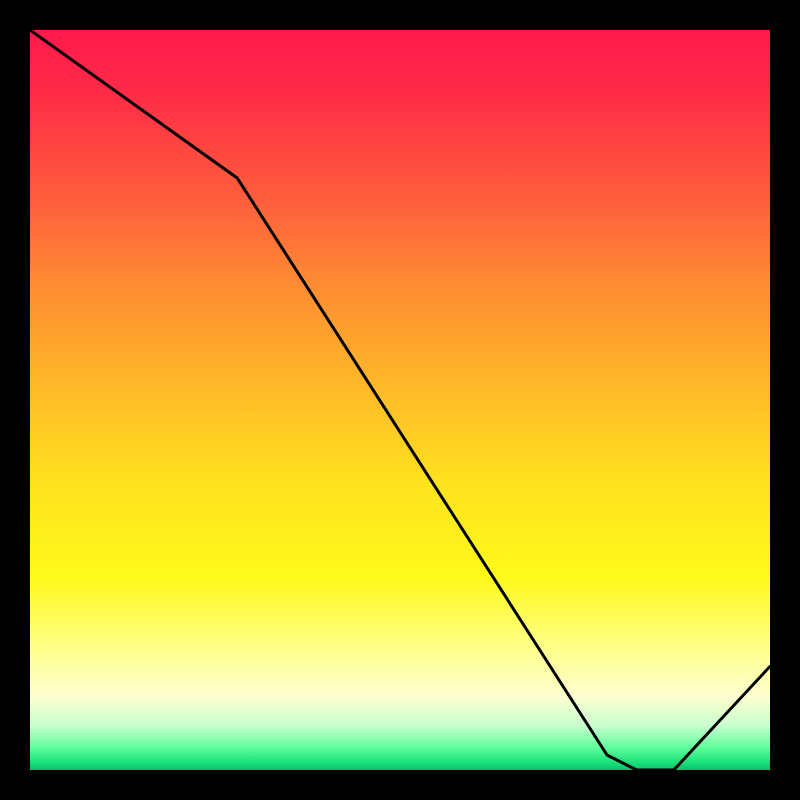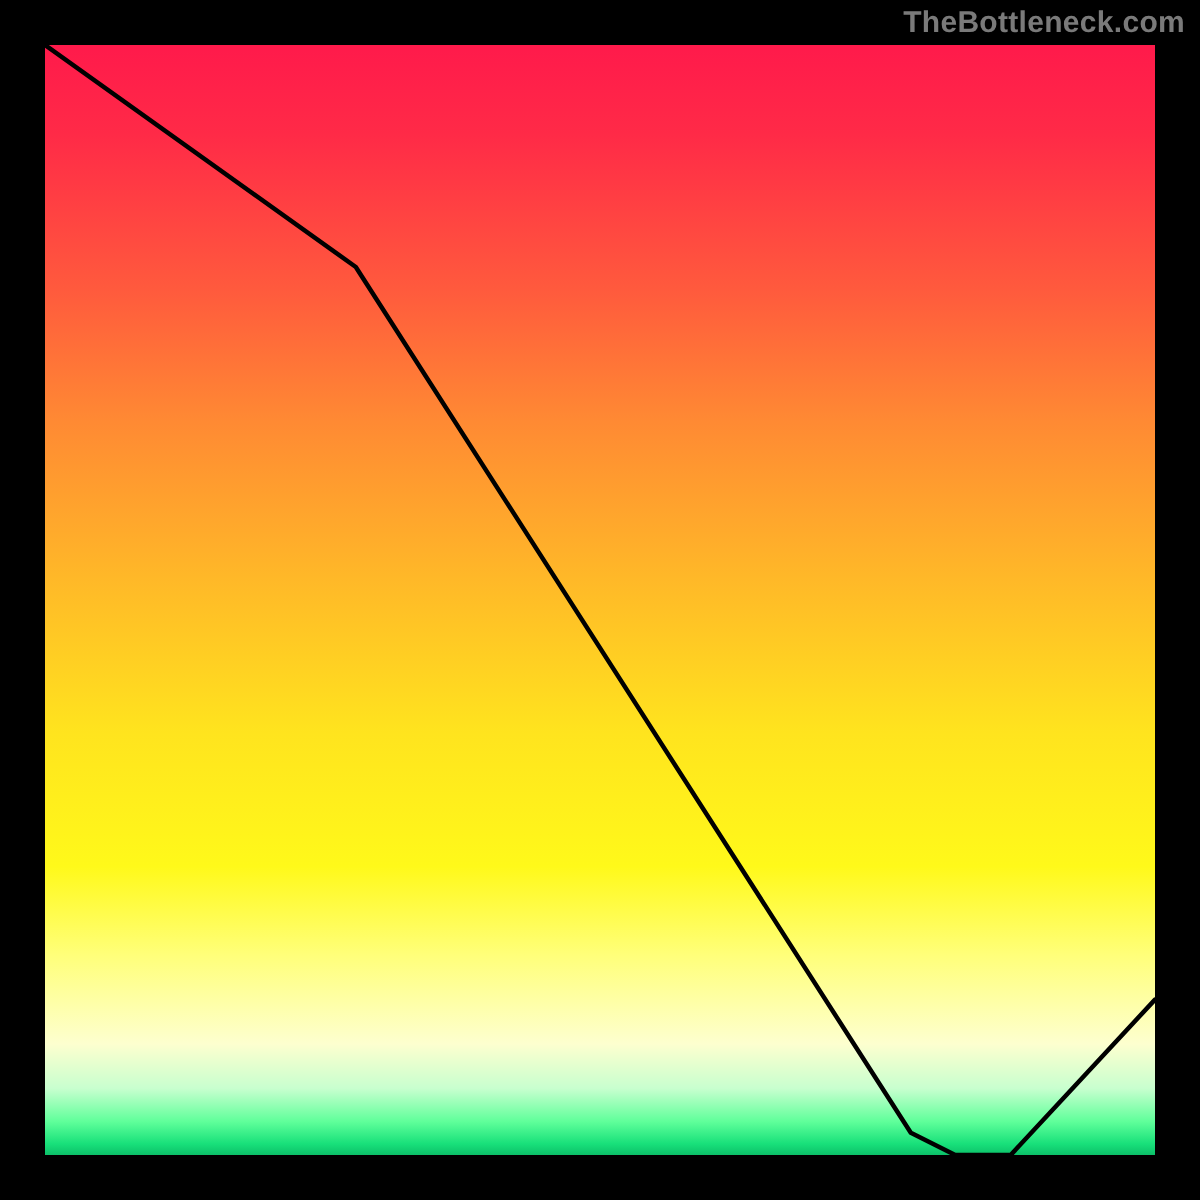--- a/index.html
+++ b/index.html
@@ -72,21 +72,20 @@
     letter-spacing: 0.3px;
     text-align: center;
     z-index: 12;
   }
 </style>
 </head>
 <body>
 
 <div class="wrap">
 
-  <div class="watermark">TheBottleneck.com</div>
 
   <div class="plot-area">
     <div class="gradient"></div>
 
     <svg class="curve" viewBox="0 0 740 740" preserveAspectRatio="none">
 
       <path id="curve-path" d="M0.0 0.0 L207.2 148.0 L577.2 725.2 L606.8 740.0 L643.8 740.0 L740.0 636.4 " fill="none" stroke-width="3" stroke-linejoin="round" stroke-linecap="round" stroke="#000000"></path>
     </svg>
 
     <div class="marker-label" id="marker-label" style="left: 551.8px; top: 716px; width: 110px;"></div>

